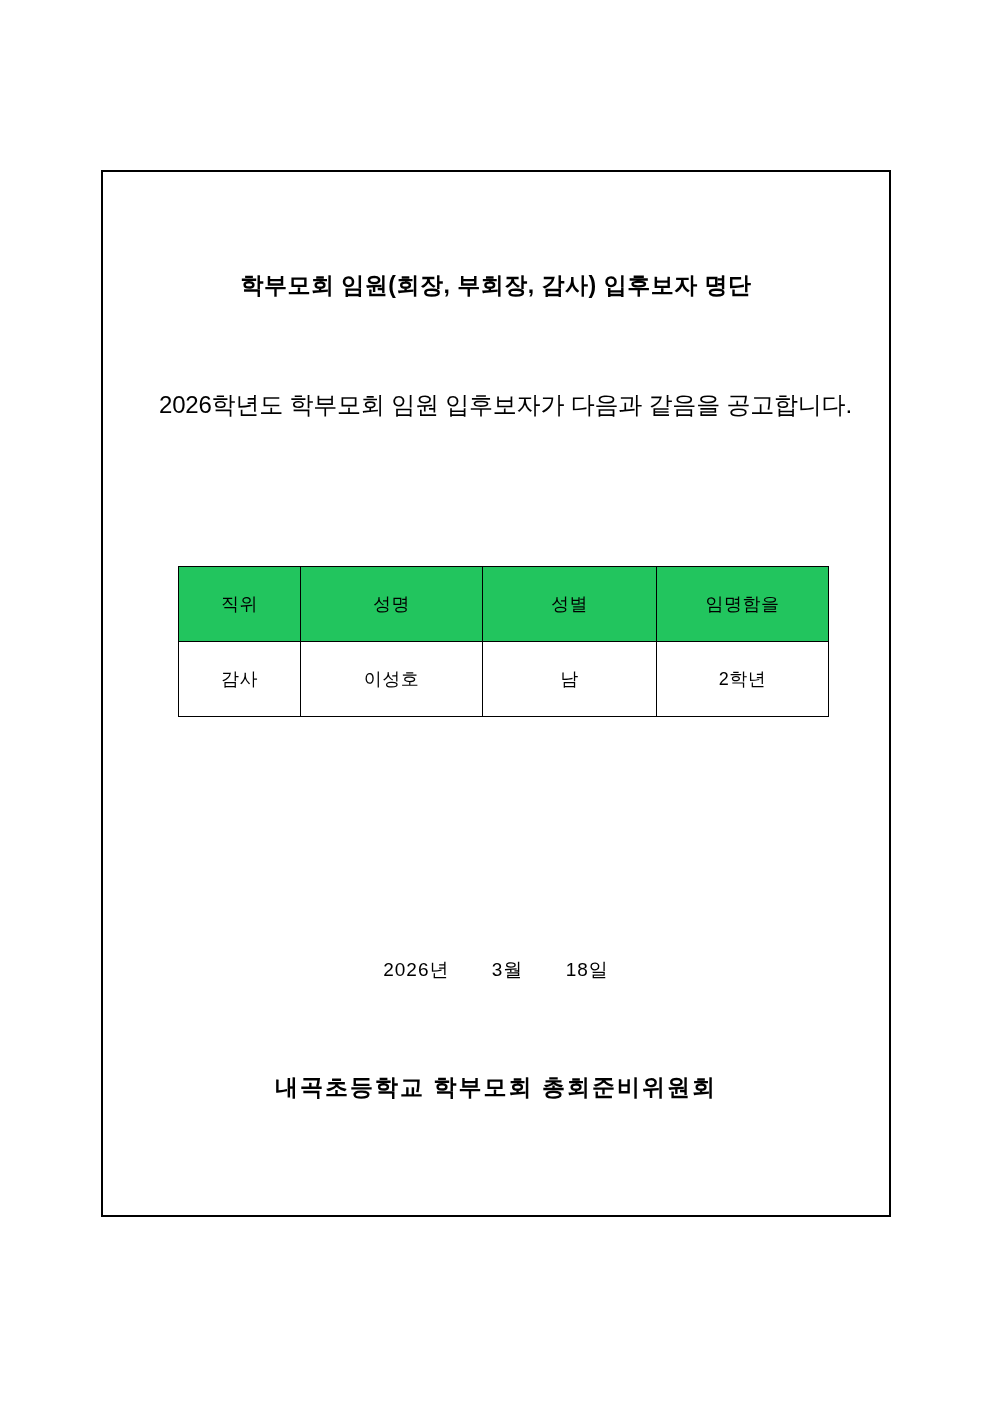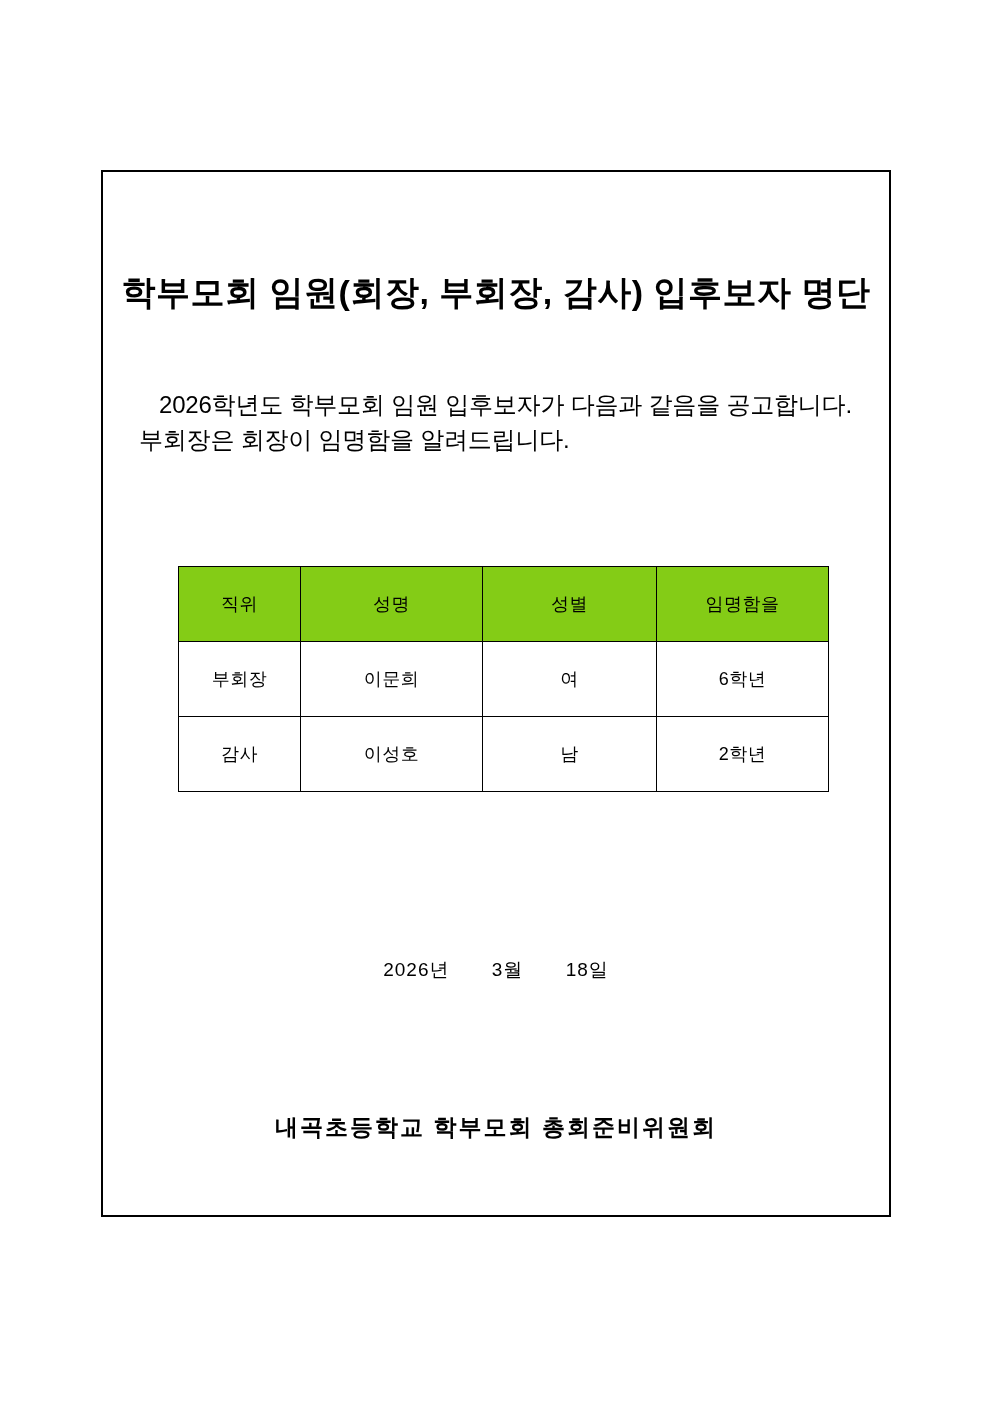--- a/index.html
+++ b/index.html
@@ -26,21 +26,21 @@
     box-sizing: border-box;
     background: #ffffff;
   }
 
   .doc-title {
     position: absolute;
     left: 0;
     top: 98px;
     width: 100%;
     text-align: center;
-    font-size: 34px;
+    font-size: 23px;
     font-weight: bold;
     letter-spacing: 0.5px;
   }
 
   .body-text {
     position: absolute;
     left: 36px;
     top: 215px;
     width: 730px;
     font-size: 24px;
@@ -62,21 +62,21 @@
   .candidate-table th,
   .candidate-table td {
     border: 1px solid #000000;
     height: 72px;
     text-align: center;
     font-size: 18px;
     font-weight: normal;
     letter-spacing: 0.5px;
   }
   .candidate-table thead th {
-    background: #84cc16;
+    background: #22c55e;
   }
   .candidate-table col.c0 { width: 122px; }
   .candidate-table col.c1 { width: 182px; }
   .candidate-table col.c2 { width: 174px; }
   .candidate-table col.c3 { width: 172px; }
 
   .date-line {
     position: absolute;
     left: 0;
     top: 785px;
@@ -89,57 +89,49 @@
 
   .issuer-line {
     position: absolute;
     left: 0;
     top: 900px;
     width: 100%;
     text-align: center;
     font-size: 23px;
     font-weight: bold;
     letter-spacing: 2px;
-    margin-top: 40px;
   }
 </style>
 </head>
 <body>
 
 <div class="page-frame">
 
   <div class="doc-title">학부모회 임원(회장, 부회장, 감사) 입후보자 명단</div>
 
   <div class="body-text">
     <div class="indent">2026학년도 학부모회 임원 입후보자가 다음과 같음을 공고합니다.</div>
-    <div>부회장은 회장이 임명함을 알려드립니다.</div>
   </div>
 
   <table class="candidate-table">
     <colgroup>
       <col class="c0">
         <col class="c1">
         <col class="c2">
         <col class="c3">
     </colgroup>
     <thead>
       <tr>
         <th>직위</th>
         <th>성명</th>
         <th>성별</th>
         <th>임명함을</th>
       </tr>
     </thead>
     <tbody>
-      <tr>
-        <td>부회장</td>
-        <td>이문희</td>
-        <td>여</td>
-        <td>6학년</td>
-      </tr>
       <tr>
         <td>감사</td>
         <td>이성호</td>
         <td>남</td>
         <td>2학년</td>
       </tr>
     </tbody>
   </table>
 
   <div class="date-line">

